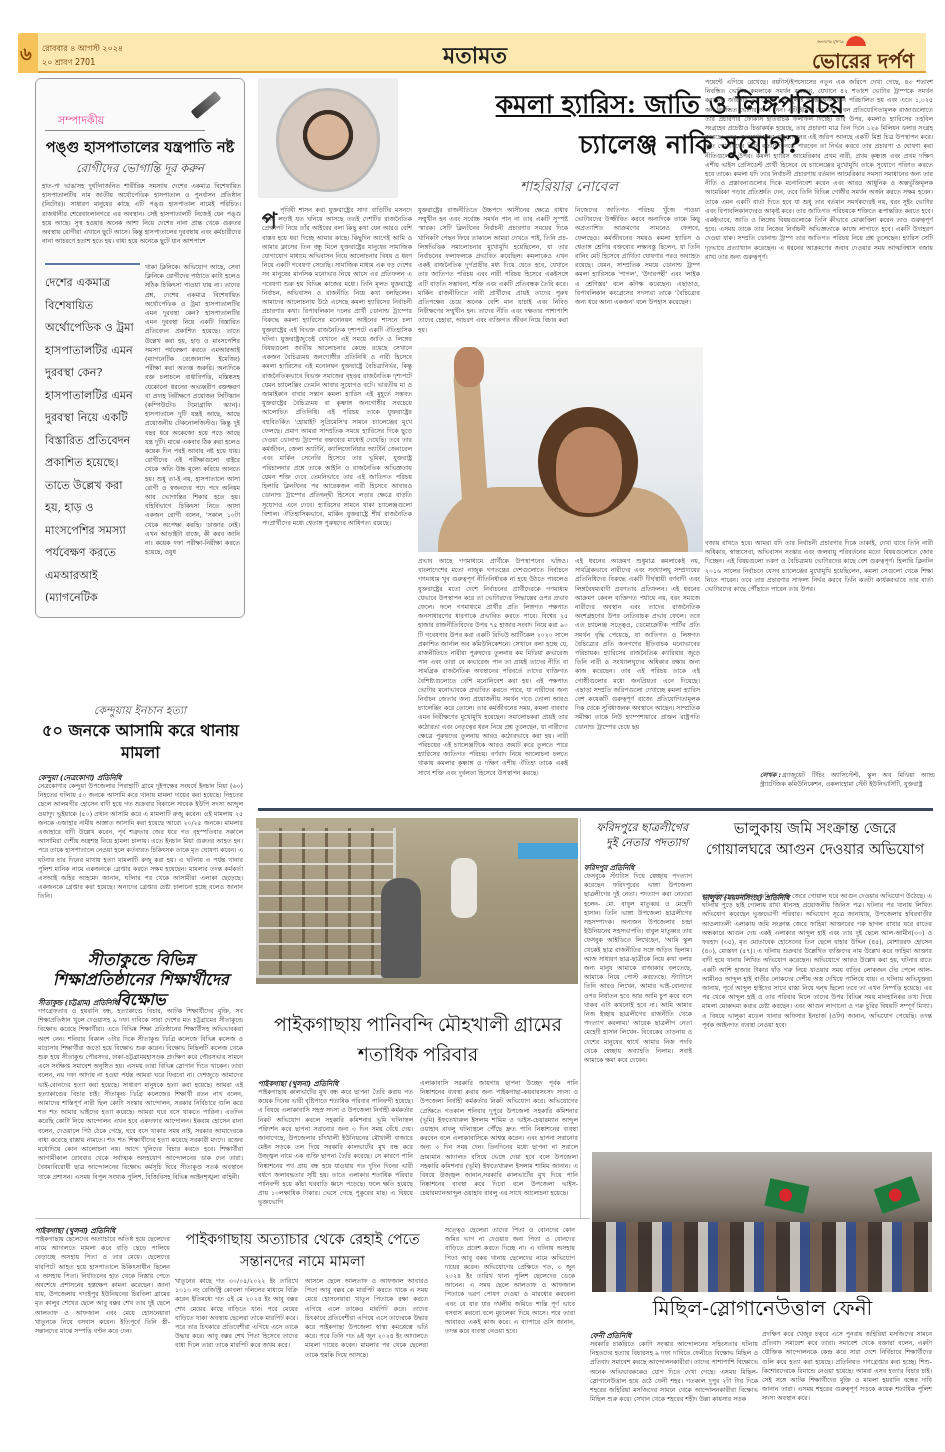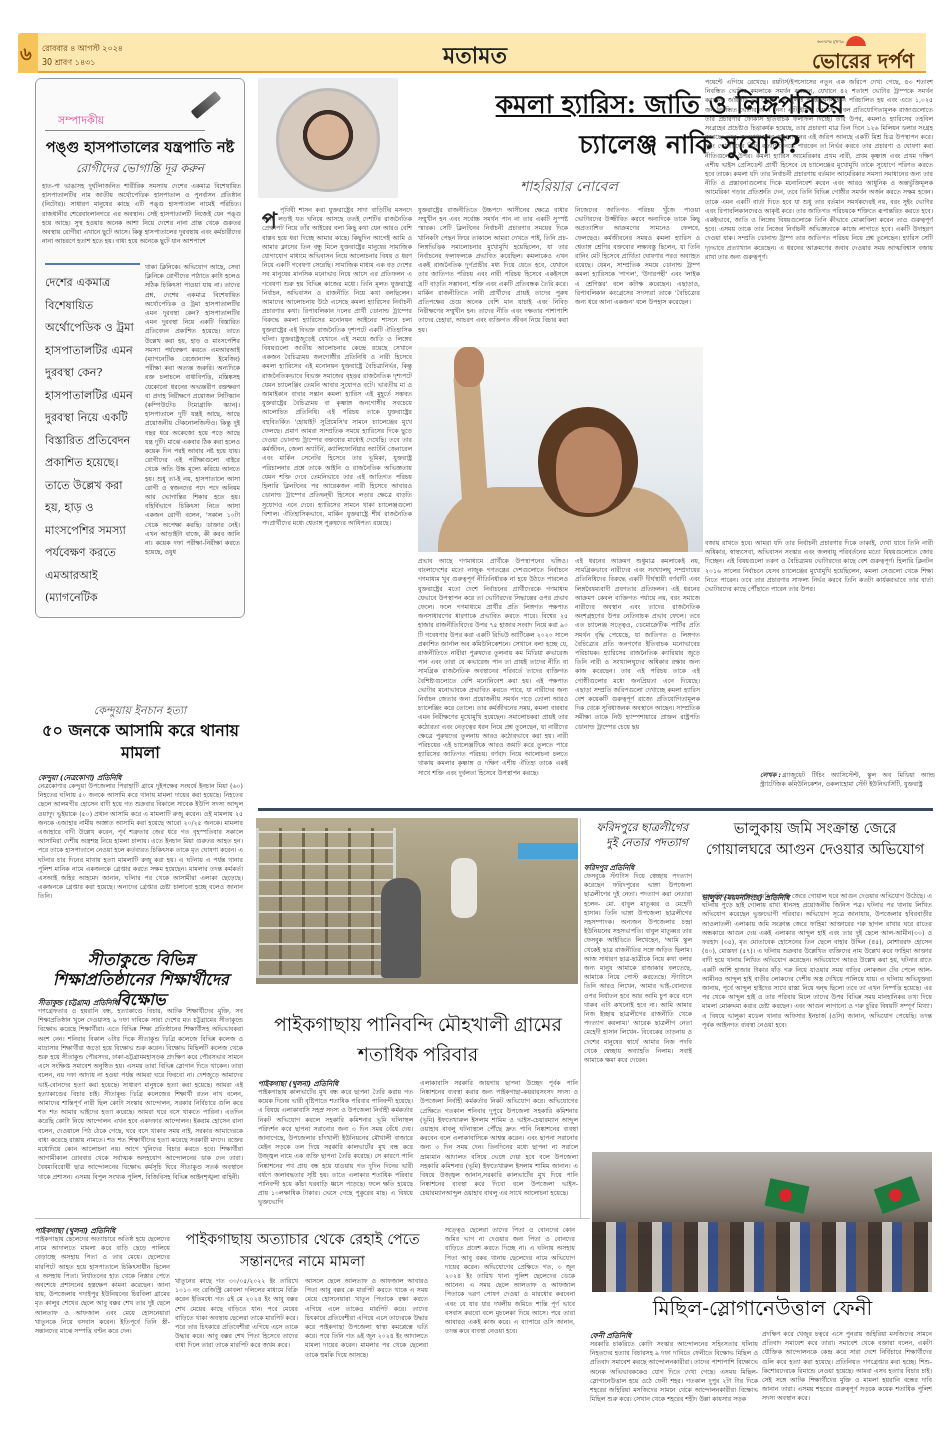--- a/index.html
+++ b/index.html
@@ -15,21 +15,21 @@
 <body>
 
 <div class="abs" style="left:18px;top:33px;width:490px;height:40px;background:#fde9b0;border-bottom:2px solid #e2a23b;"></div>
 <div class="abs" style="left:18px;top:33px;width:487px;height:40px;"></div>
 <div class="abs" style="left:18px;top:33px;width:487px;height:0;"></div>
 <div class="abs" style="left:18px;top:33px;width:487px;height:40px;"></div>
 <div class="abs" style="left:18px;top:33px;width:908px;height:40px;background:#fde9b0;border-bottom:2px solid #e2a23b;"></div>
 <div class="abs" style="left:18px;top:33px;width:20px;height:40px;background:#f6c35a;border-radius:4px 0 0 0;"></div>
 <div class="abs" style="left:20px;top:40px;font-size:18px;font-weight:bold;color:#8a4b00;font-family:'DejaVu Serif',serif;">৬</div>
 <div class="abs" style="left:42px;top:42px;font-size:8px;color:#6a3b00;">রোববার ৪ আগস্ট ২০২৪</div>
-<div class="abs" style="left:42px;top:56px;font-size:8px;color:#6a3b00;">30 শ্রাবণ ১৪৩১</div>
+<div class="abs" style="left:42px;top:56px;font-size:8px;color:#6a3b00;">২০ শ্রাবণ 2701</div>
 <div class="abs" style="left:400px;top:38px;width:150px;text-align:center;font-size:22px;font-weight:bold;color:#222;font-family:'DejaVu Serif',serif;">মতামত</div>
 <div class="abs" style="left:846px;top:36px;width:20px;height:10px;background:#e8402a;border-radius:10px 10px 0 0;"></div>
 <div class="abs" style="left:817px;top:39px;font-size:4px;color:#333;">জনগণের মুখপত্র</div>
 <div class="abs" style="left:812px;top:46px;font-size:20px;font-weight:bold;color:#5a2d0c;font-family:'DejaVu Serif',serif;">ভোরের দর্পণ</div>
 
 <div class="abs box" style="left:35px;top:78px;width:210px;height:540px;background:#fafafa;"></div>
 <div class="abs" style="left:58px;top:112px;font-size:11px;font-family:'DejaVu Serif',serif;color:#ec4899;">সম্পাদকীয়</div>
 <div class="abs" style="left:190px;top:100px;width:32px;height:10px;background:linear-gradient(90deg,#333,#888);transform:rotate(-40deg);border-radius:2px;"></div>
 <div class="abs" style="left:45px;top:130px;width:160px;height:1px;background:#888;"></div>
 <div class="abs h-big" style="left:40px;top:136px;width:200px;font-size:14.5px;">পঙ্গু হাসপাতালের যন্ত্রপাতি নষ্ট</div>

